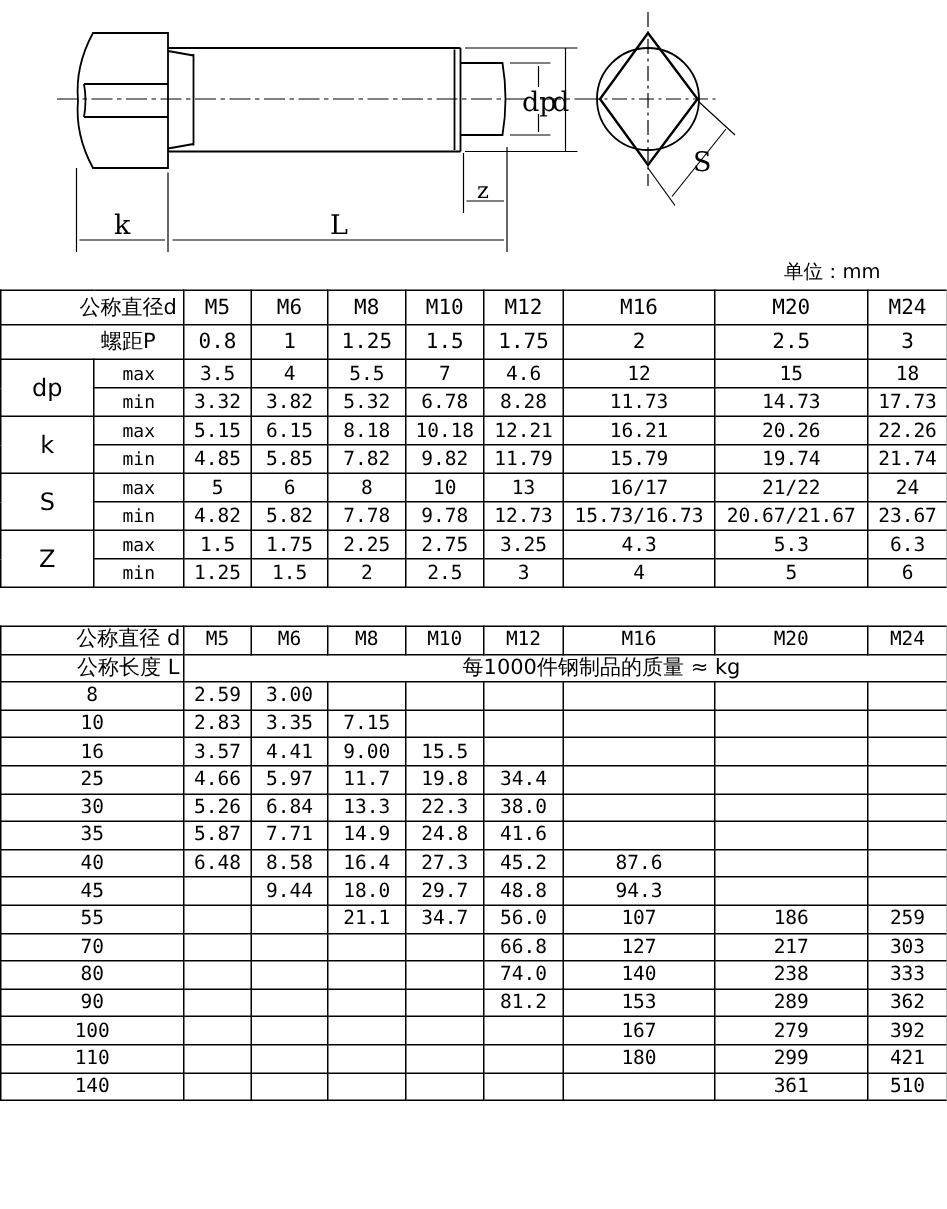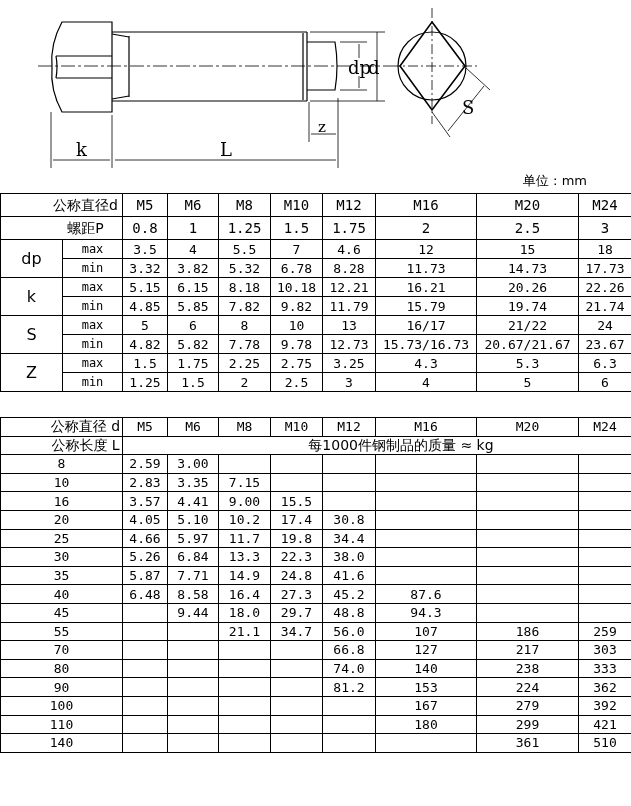--- a/index.html
+++ b/index.html
@@ -262,31 +262,20 @@
         <td>3.57</td>
         <td>4.41</td>
         <td>9.00</td>
         <td>15.5</td>
         <td></td>
         <td></td>
         <td></td>
         <td></td>
       </tr>
       <tr>
-        <td>20</td>
-        <td>4.05</td>
-        <td>5.10</td>
-        <td>10.2</td>
-        <td>17.4</td>
-        <td>30.8</td>
-        <td></td>
-        <td></td>
-        <td></td>
-      </tr>
-      <tr>
         <td>25</td>
         <td>4.66</td>
         <td>5.97</td>
         <td>11.7</td>
         <td>19.8</td>
         <td>34.4</td>
         <td></td>
         <td></td>
         <td></td>
       </tr>
@@ -368,21 +357,21 @@
         <td>333</td>
       </tr>
       <tr>
         <td>90</td>
         <td></td>
         <td></td>
         <td></td>
         <td></td>
         <td>81.2</td>
         <td>153</td>
-        <td>224</td>
+        <td>289</td>
         <td>362</td>
       </tr>
       <tr>
         <td>100</td>
         <td></td>
         <td></td>
         <td></td>
         <td></td>
         <td></td>
         <td>167</td>

